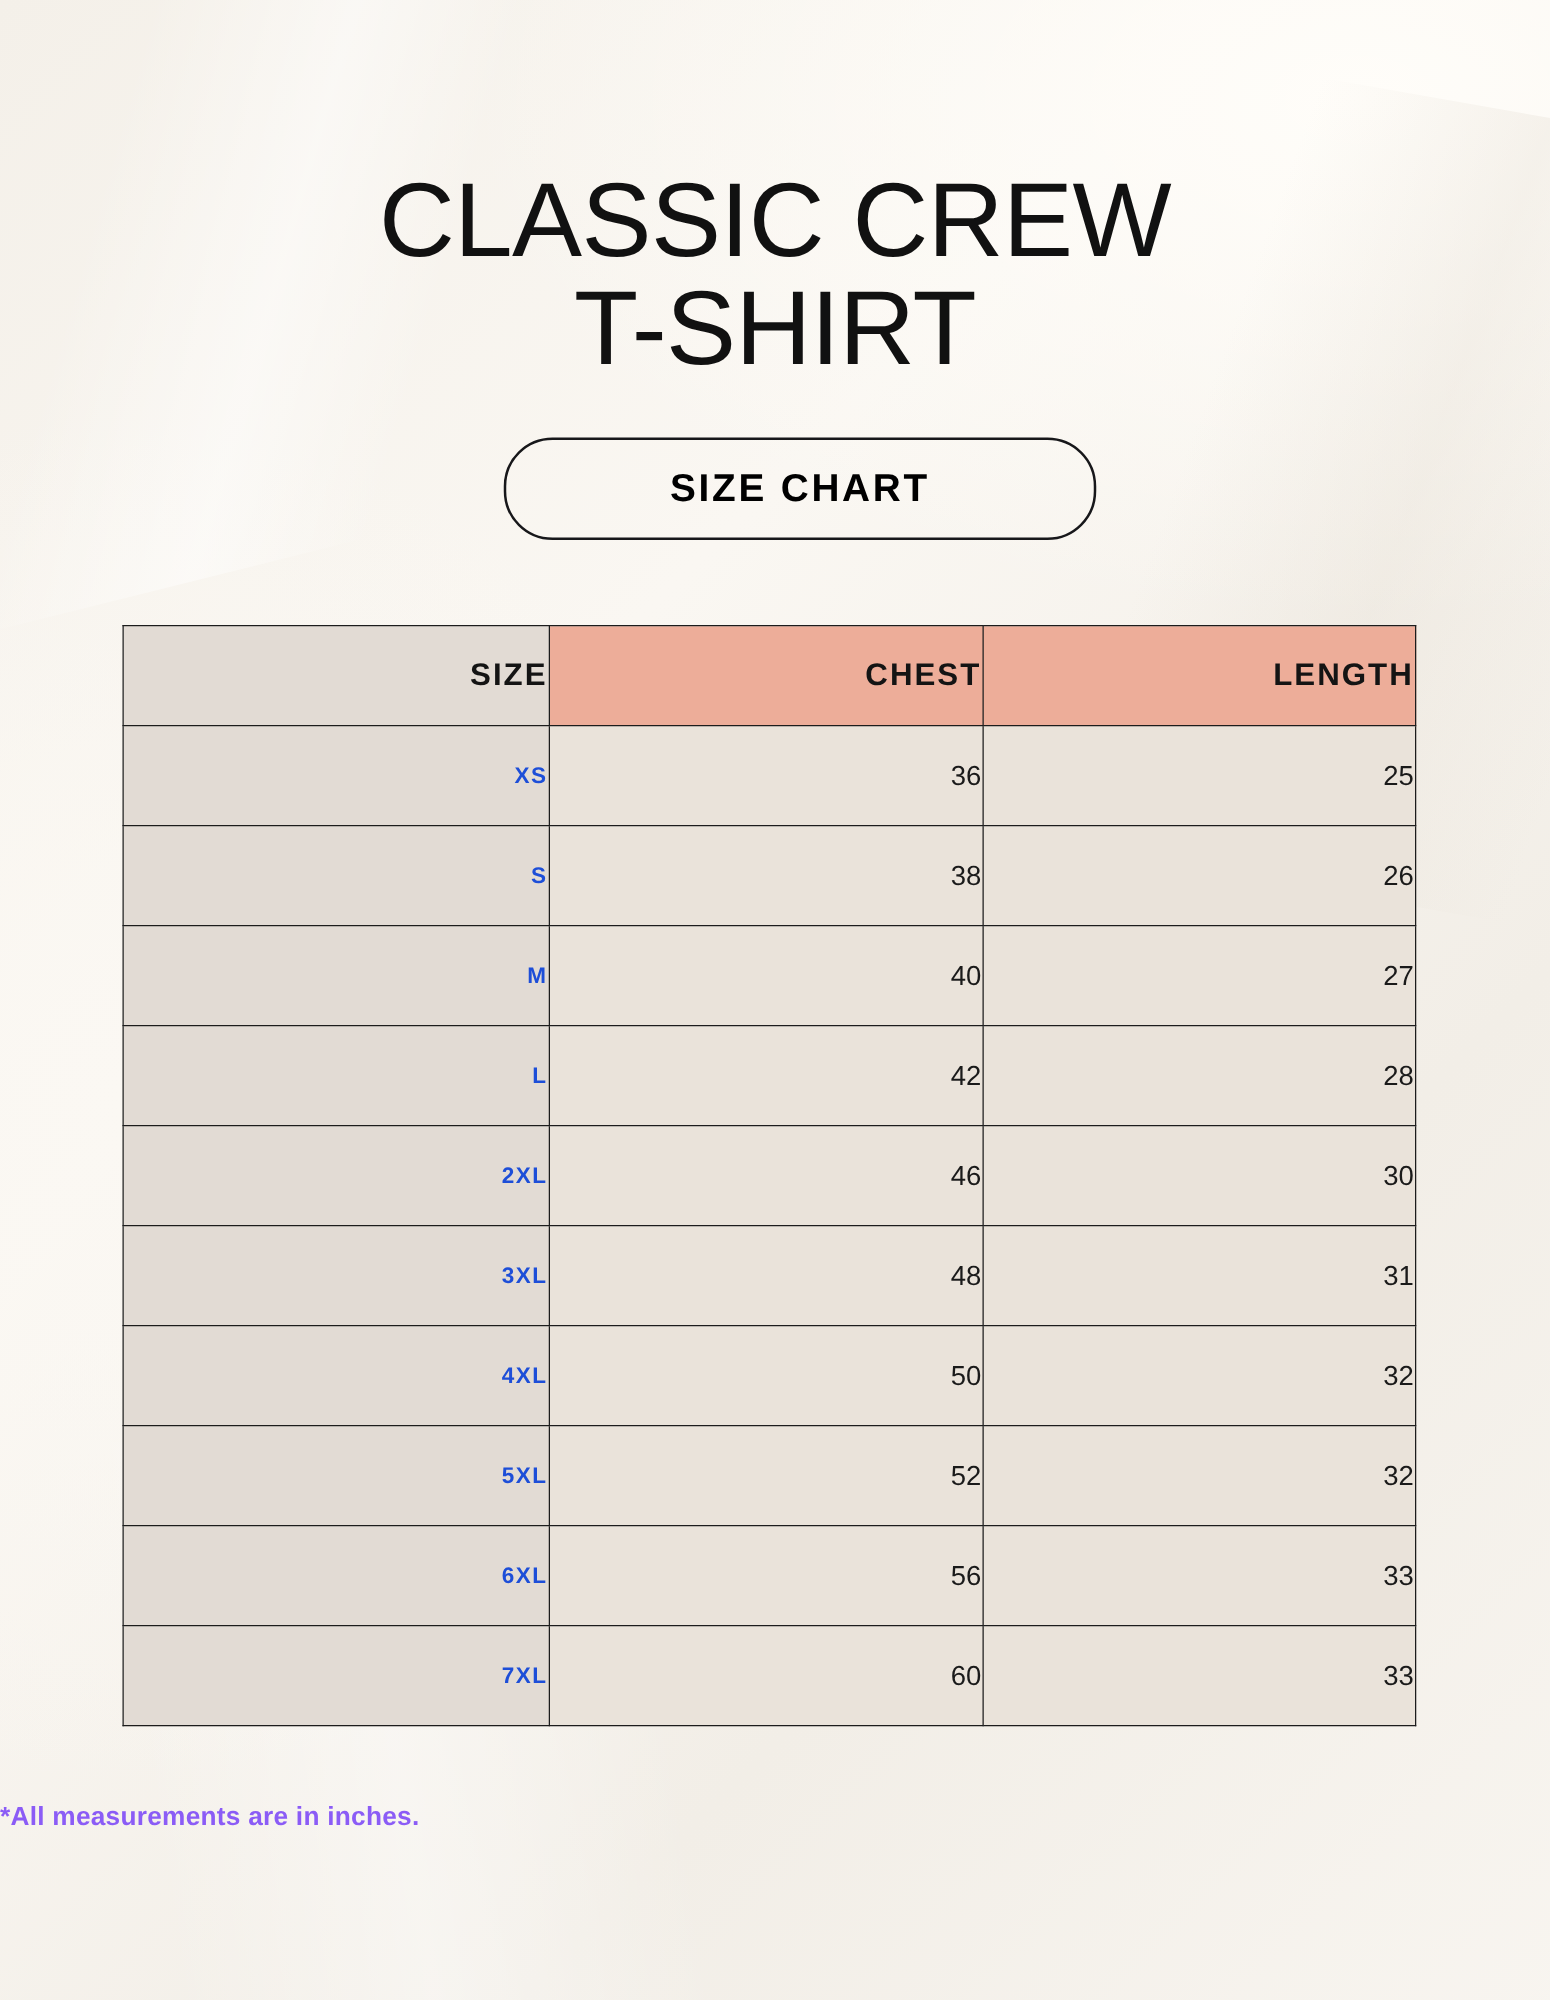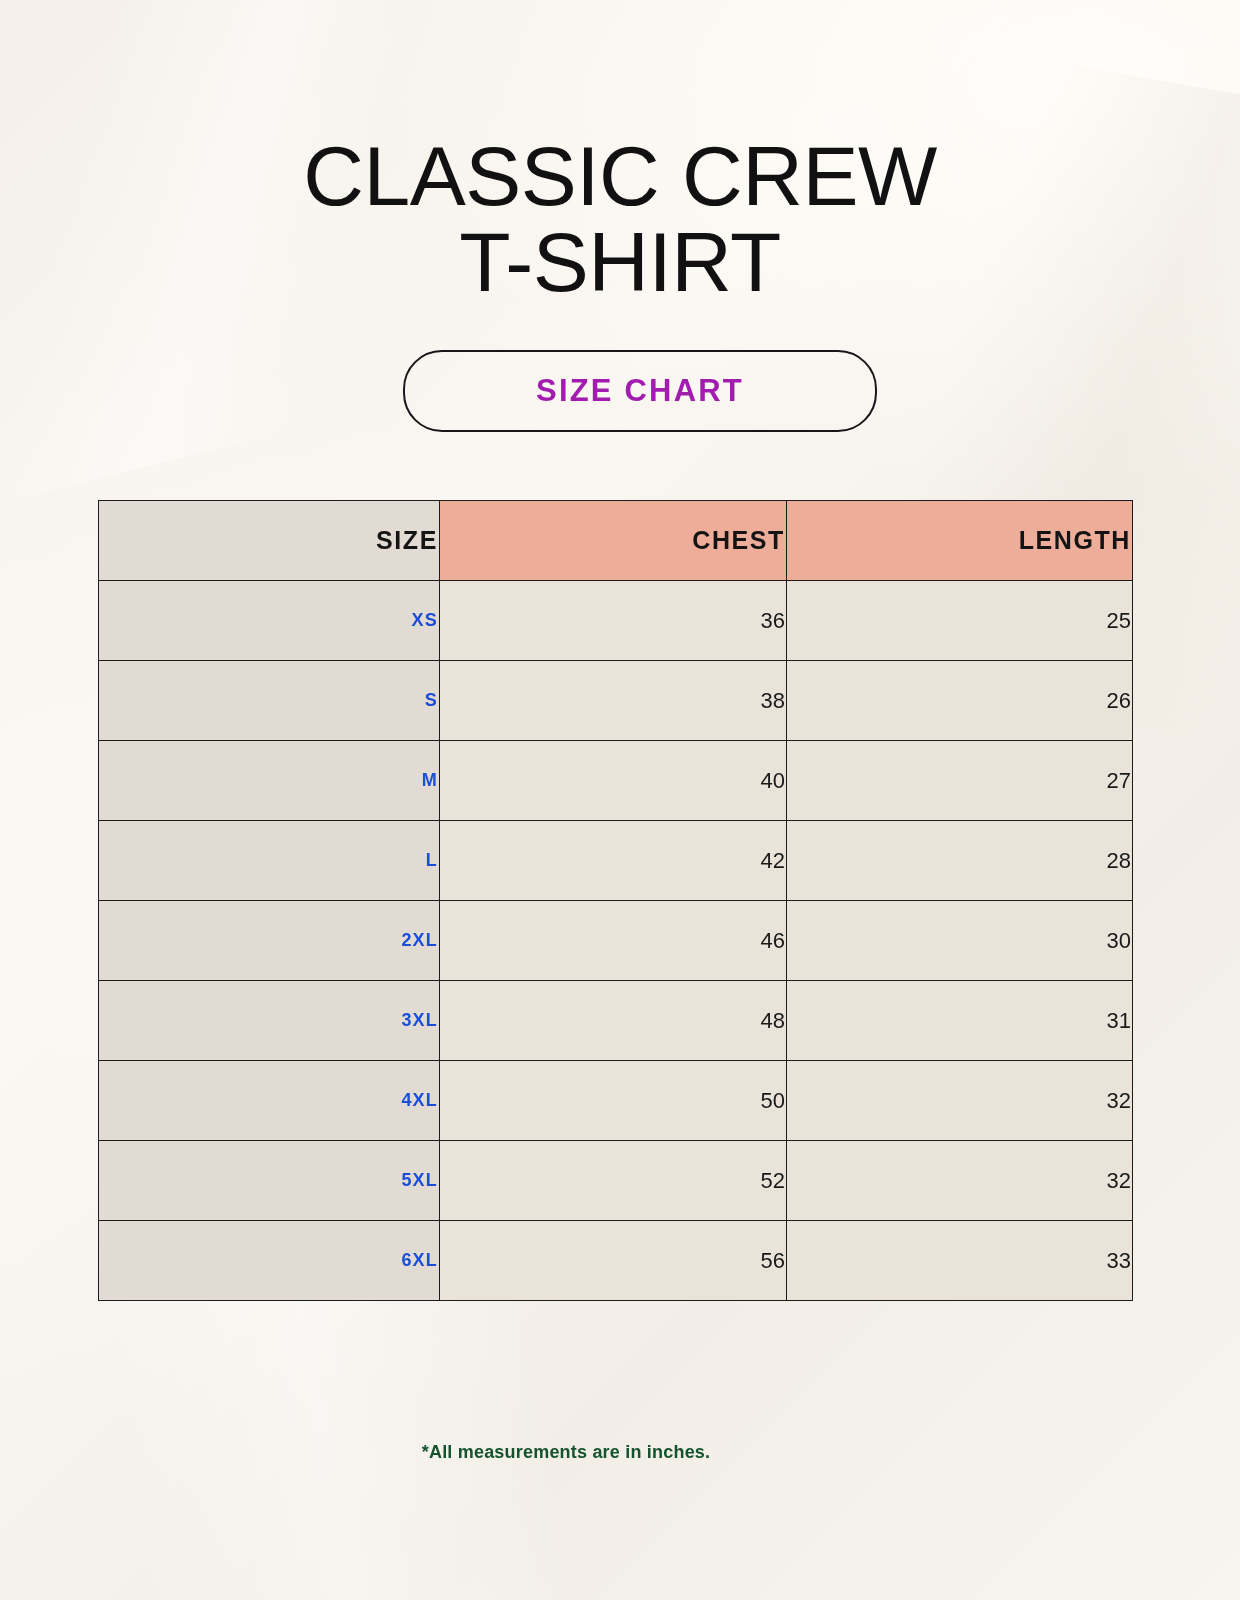--- a/index.html
+++ b/index.html
@@ -80,21 +80,21 @@
     border-radius: 39px;
     display: flex;
     align-items: center;
     justify-content: center;
     background: transparent;
   }
   .pill-label {
     font-size: 31px;
     font-weight: 700;
     letter-spacing: 2.2px;
-    color: #a21caf;
+    color: #000000;
   }
 
   .table-wrap {
     position: absolute;
     top: 500px;
     left: 98px;
     width: 1034px;
   }
 
   table.size-table {
@@ -135,24 +135,24 @@
     font-size: 22px;
     font-weight: 400;
     color: #1a1a1a;
   }
 
   .footnote {
     position: absolute;
     top: 1442px;
     left: 0;
     width: 1132px;
-    text-align: center;
-    font-size: 18px;
-    font-weight: 700;
-    color: #14532d;
+    text-align: left;
+    font-size: 21px;
+    font-weight: 700;
+    color: #8b5cf6;
     letter-spacing: .2px;
   }
 </style>
 </head>
 <body>
 
 <div class="page">
   <div class="bg-wash"></div>
   <div class="bg-streak streak-1"></div>
   <div class="bg-streak streak-2"></div>
@@ -218,18 +218,23 @@
         <tr>
           <td class="cell-size">5XL</td>
           <td class="cell-num">52</td>
           <td class="cell-num">32</td>
         </tr>
         <tr>
           <td class="cell-size">6XL</td>
           <td class="cell-num">56</td>
           <td class="cell-num">33</td>
         </tr>
+        <tr>
+          <td class="cell-size">7XL</td>
+          <td class="cell-num">60</td>
+          <td class="cell-num">33</td>
+        </tr>
       </tbody>
     </table>
   </div>
 
   <div class="footnote">*All measurements are in inches.</div>
 </div>
 
 </body></html>

